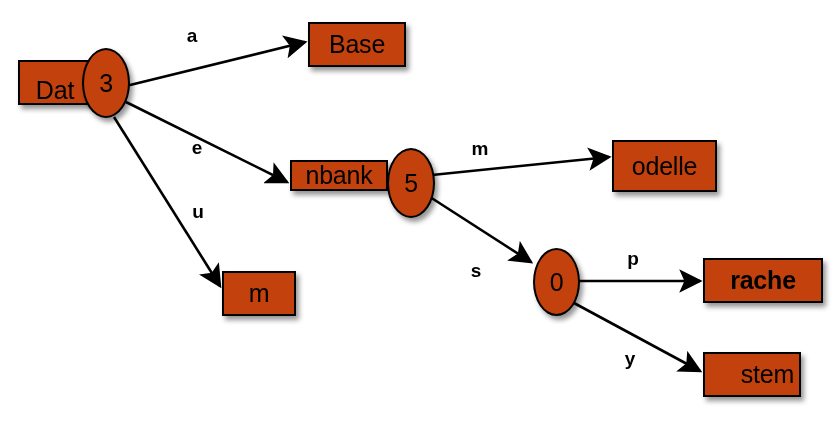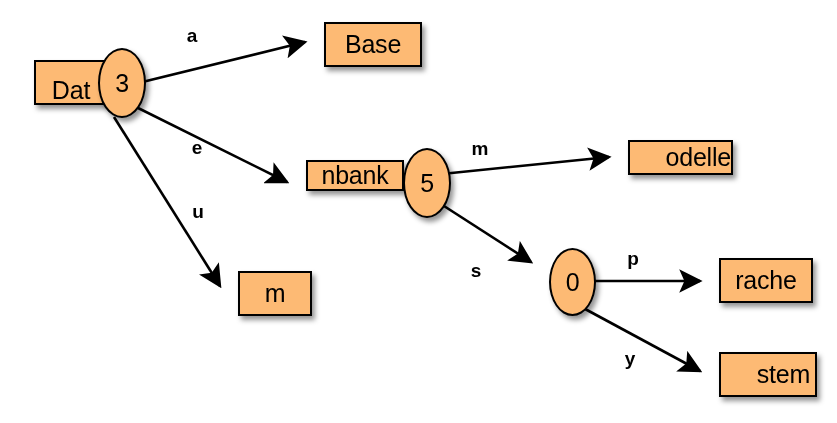--- a/index.html
+++ b/index.html
@@ -19,32 +19,31 @@
   #edge-layer {
     position: absolute;
     left: 0;
     top: 0;
     width: 837px;
     height: 423px;
   }
   .node {
     position: absolute;
     box-sizing: border-box;
-    background: #fdba74;
+    background: #c2410c;
     border: 2.5px solid #000000;
     display: flex;
     align-items: center;
     justify-content: center;
     color: #000000;
     font-family: "Liberation Sans", sans-serif;
     font-size: 25px;
     line-height: 1;
     letter-spacing: -0.2px;
     box-shadow: 3px 4px 5px rgba(0,0,0,0.42);
-    margin-left: 16px;
   }
   .node.rect {
     border-radius: 0;
   }
   .node.ellipse {
     border-radius: 50%;
   }
   .edge-label {
     position: absolute;
     color: #000000;
@@ -90,27 +89,27 @@
       </div>
       <div class="node rect" style="left: 290px; top: 160px; width: 98px; height: 31px;">
         <span>nbank</span>
       </div>
       <div class="node ellipse" style="left: 387px; top: 148px; width: 48px; height: 70px;">
         <span>5</span>
       </div>
       <div class="node rect" style="left: 222px; top: 271px; width: 74px; height: 45px;">
         <span>m</span>
       </div>
-      <div class="node rect" style="left: 612px; top: 140px; width: 105px; height: 35px; justify-content: flex-end;">
+      <div class="node rect" style="left: 612px; top: 140px; width: 105px; height: 52px;">
         <span>odelle</span>
       </div>
       <div class="node ellipse" style="left: 533px; top: 248px; width: 47px; height: 68px;">
         <span>0</span>
       </div>
-      <div class="node rect" style="left: 703px; top: 258px; width: 94px; height: 45px;">
+      <div class="node rect" style="left: 703px; top: 258px; width: 120px; height: 45px; font-weight: bold;">
         <span>rache</span>
       </div>
       <div class="node rect" style="left: 703px; top: 352px; width: 98px; height: 45px; padding-left: 31px;">
         <span>stem</span>
       </div>
     </div>
   <div id="labels-group">
       <div class="edge-label" style="left: 192px; top: 35px;">a</div>
       <div class="edge-label" style="left: 197px; top: 147px;">e</div>
       <div class="edge-label" style="left: 198px; top: 211px;">u</div>

